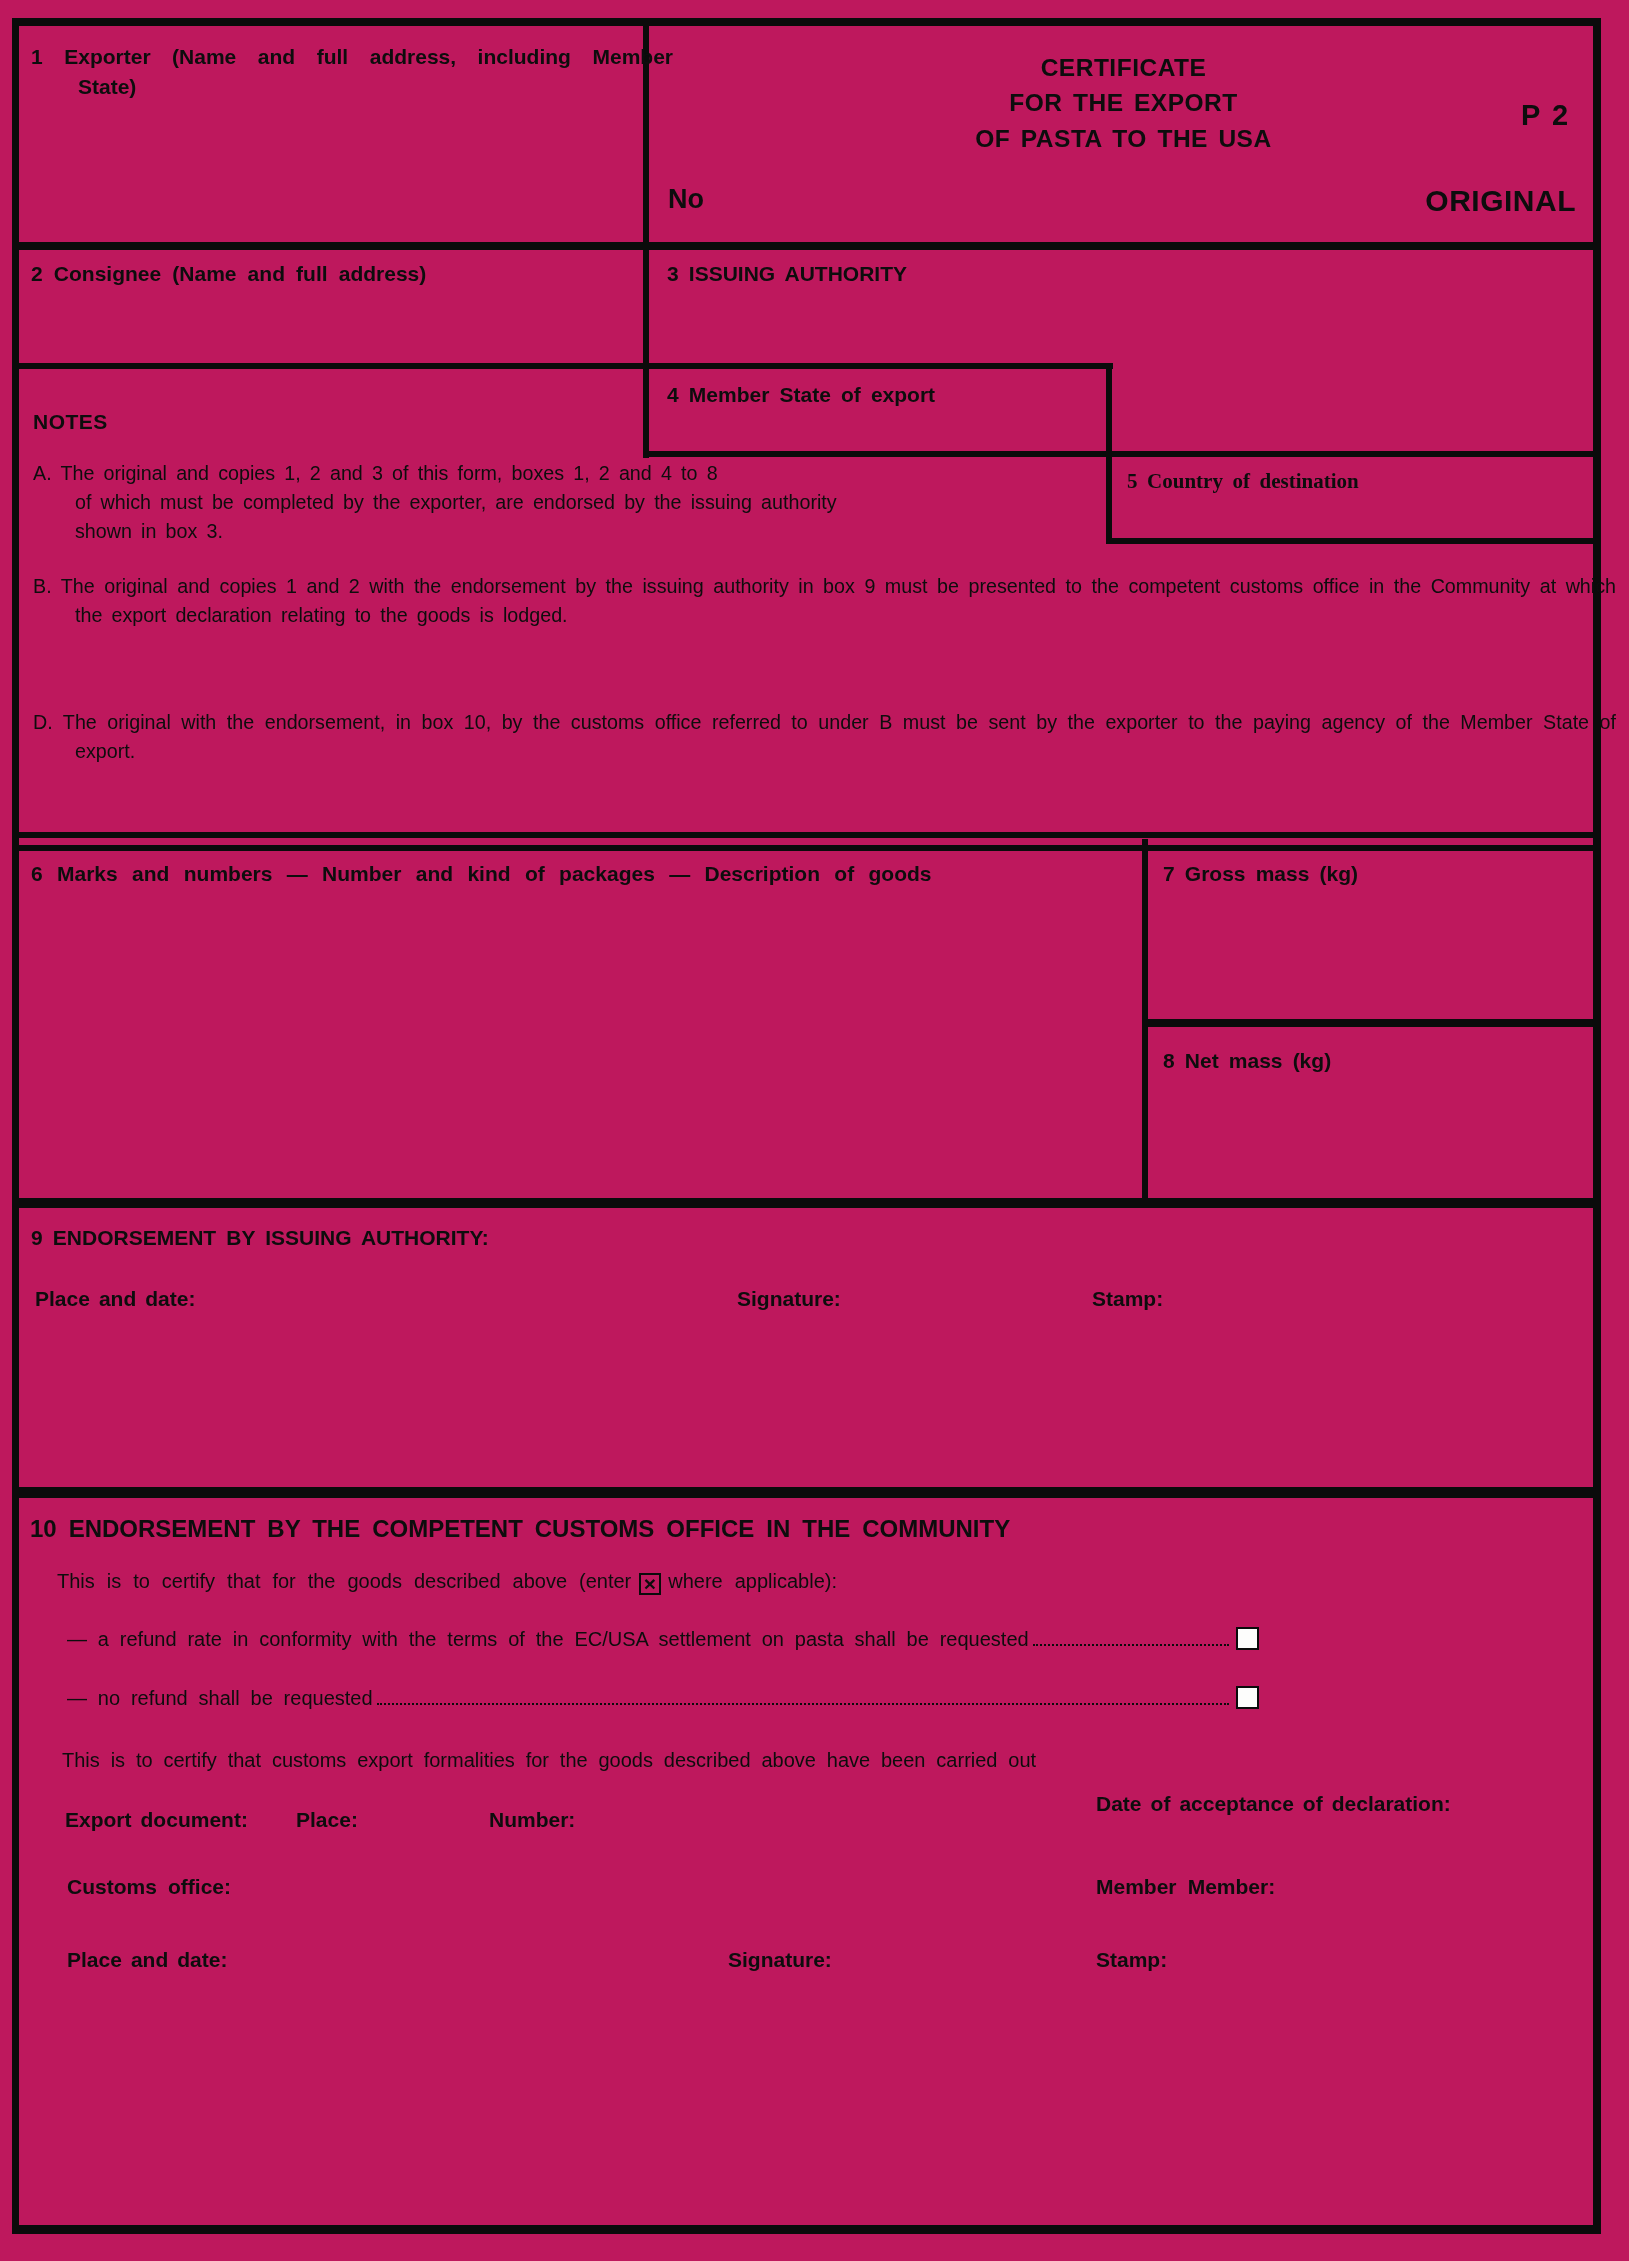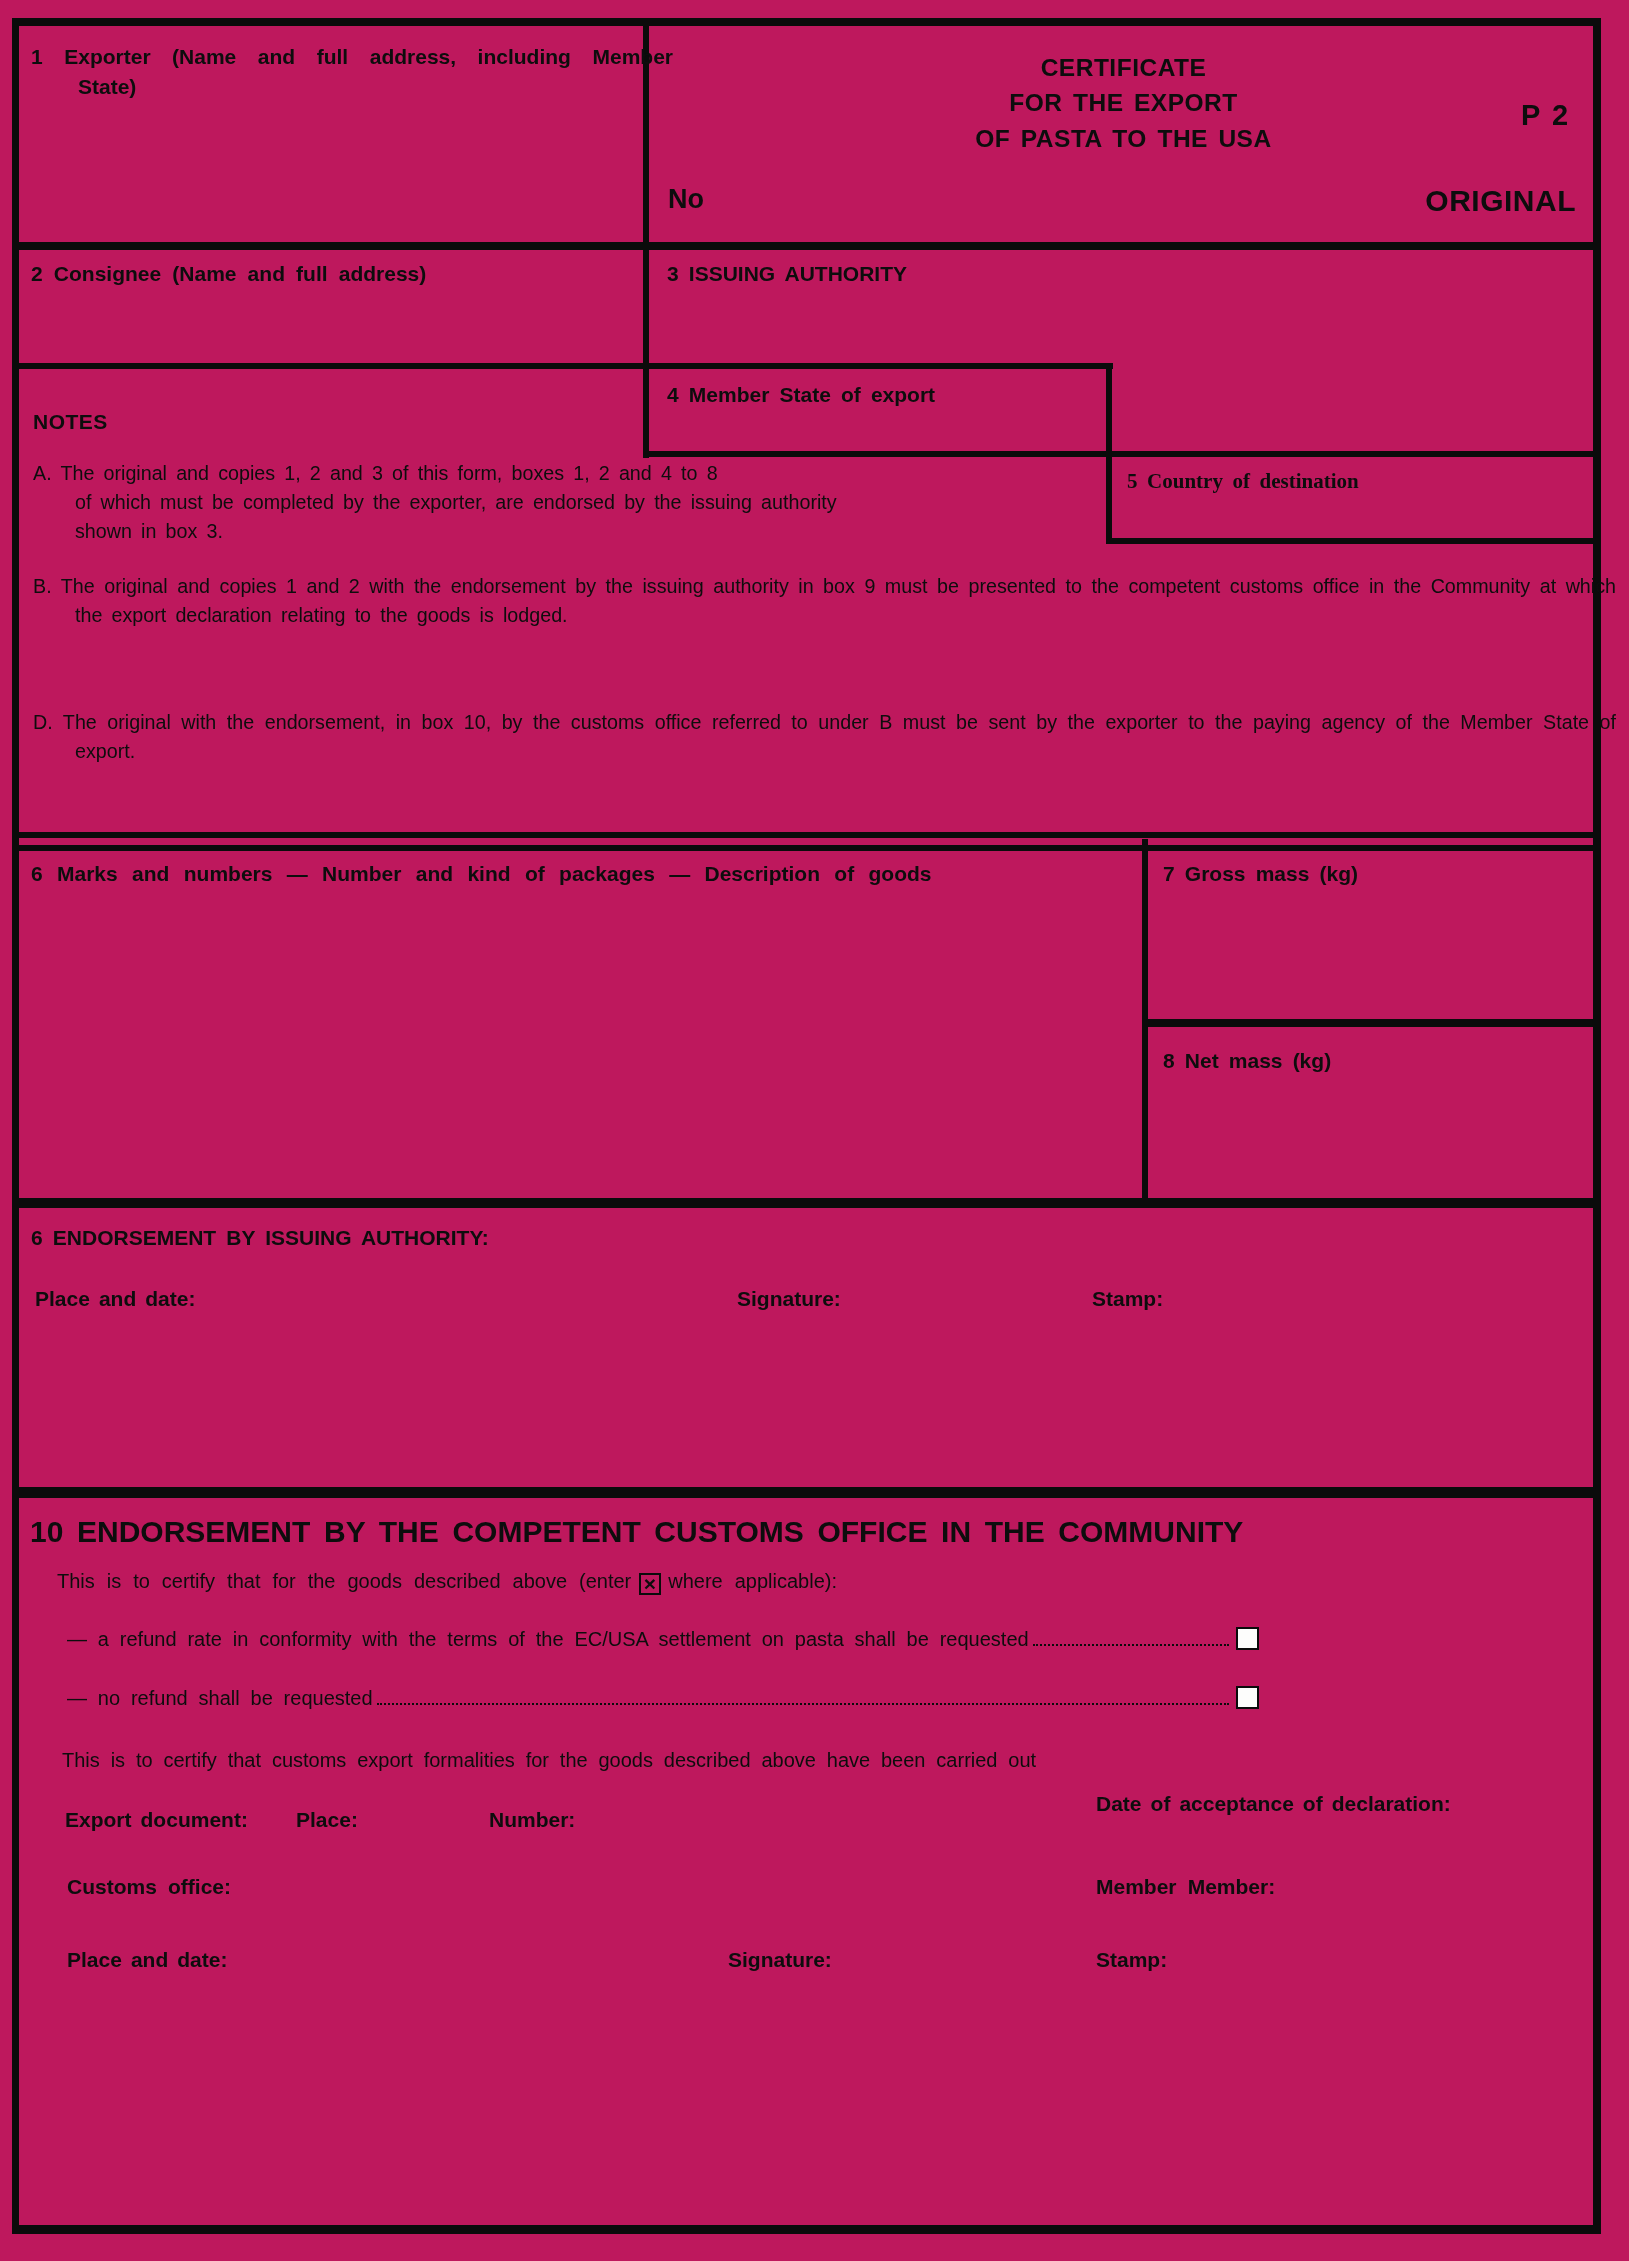--- a/index.html
+++ b/index.html
@@ -103,26 +103,26 @@
   <div class="txt note note-a">A. The original and copies 1, 2 and 3 of this form, boxes 1, 2 and 4 to 8
 of which must be completed by the exporter, are endorsed by the issuing authority
 shown in box 3.</div>
   <div class="txt note note-j note-b">B. The original and copies 1 and 2 with the endorsement by the issuing authority in box 9 must be presented to the competent customs office in the Community at which the export declaration relating to the goods is lodged.</div>
   <div class="txt note note-j note-d">D. The original with the endorsement, in box 10, by the customs office referred to under B must be sent by the exporter to the paying agency of the Member State of export.</div>
 
   <div class="txt lbl nowrap" style="left:31px;  top:862px; word-spacing:8.5px;">6 Marks and numbers — Number and kind of packages — Description of goods</div>
   <div class="txt lbl nowrap" style="left:1163px;top:862px; word-spacing:4.3px;">7 Gross mass (kg)</div>
   <div class="txt lbl nowrap" style="left:1163px;top:1049px; word-spacing:4.3px;">8 Net mass (kg)</div>
 
-  <div class="txt lbl nowrap" style="left:31px;  top:1226px; word-spacing:4.3px;">6 ENDORSEMENT BY ISSUING AUTHORITY:</div>
+  <div class="txt lbl nowrap" style="left:31px;  top:1226px; word-spacing:4.3px;">9 ENDORSEMENT BY ISSUING AUTHORITY:</div>
   <div class="txt lbl nowrap" style="left:35px;  top:1287px; word-spacing:3.2px;">Place and date:</div>
   <div class="txt lbl nowrap" style="left:737px;top:1287px;">Signature:</div>
   <div class="txt lbl nowrap" style="left:1092px;top:1287px;">Stamp:</div>
 
-  <div class="txt lbl nowrap" style="left:30px; top:1515px; font-size:30px;">10 ENDORSEMENT BY THE COMPETENT CUSTOMS OFFICE IN THE COMMUNITY</div>
+  <div class="txt lbl nowrap" style="left:30px; top:1515px; font-size:24px;">10 ENDORSEMENT BY THE COMPETENT CUSTOMS OFFICE IN THE COMMUNITY</div>
 
   <div class="txt certify" style="left:57px; top:1570px;">
     <span>This is to certify that for the goods described above (enter</span><span class="cb-inline">
         <span class="xmark">×</span>
       </span><span>where applicable):</span>
   </div>
 
   <div class="refund-row" style="left:67px; top:1627px; width:1192px;align-items:flex-end;">
     <span>— a refund rate in conformity with the terms of the EC/USA settlement on pasta shall be requested</span>
     <span class="leader"></span>

